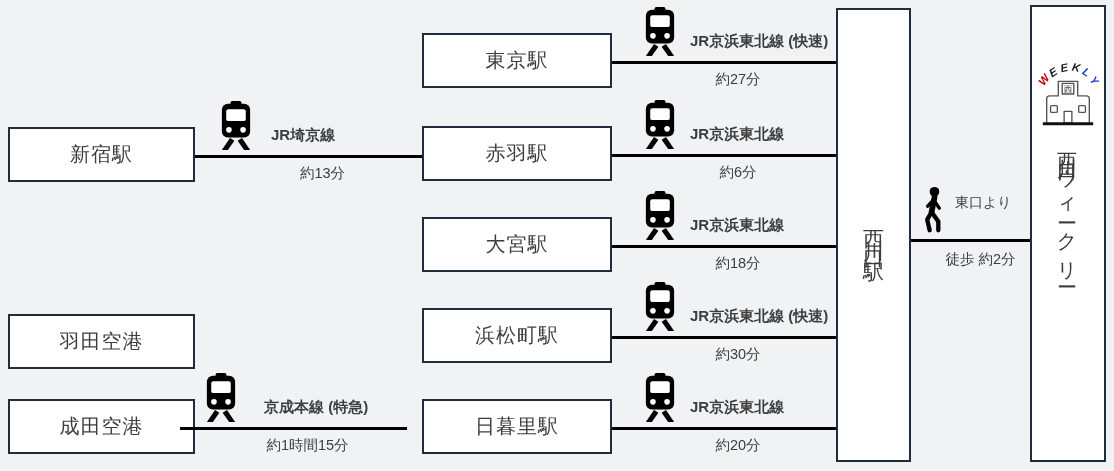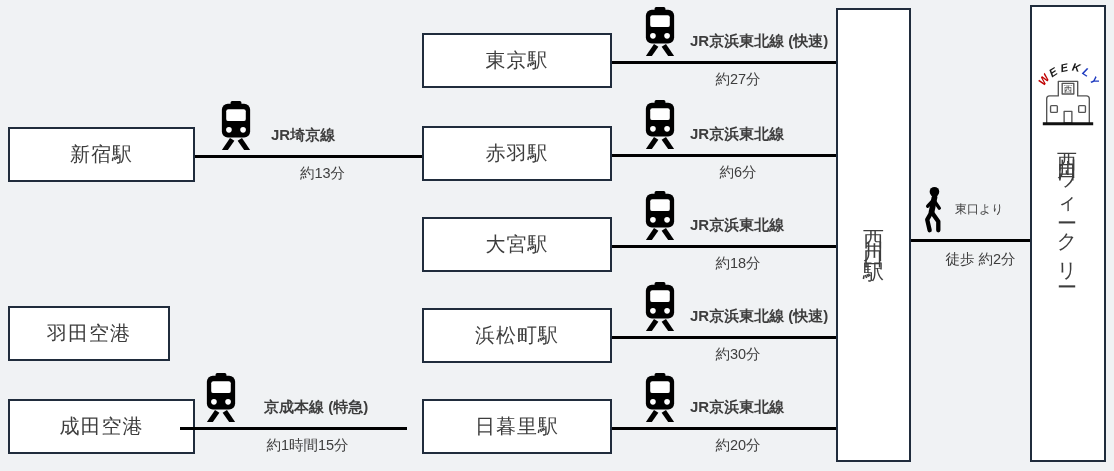--- a/index.html
+++ b/index.html
@@ -18,21 +18,21 @@
     font-size:20px; letter-spacing:1px;
   }
   .route { position:absolute; height:96px; }
   .route .rline { position:absolute; left:0; right:0; top:60px; height:3px; background:var(--route-line,#000); }
   .route .train { position:absolute; top:6px; width:38px; height:50px; color:var(--route-line,#000); }
   .route .line-label { position:absolute; top:31px; font-size:15px; white-space:nowrap;font-weight:bold; }
   .route .duration { position:absolute; top:69px; left:14px; right:-14px; text-align:center; font-size:14.5px; white-space:nowrap; }
   .walk { position:absolute; height:100px; }
   .walk .rline { position:absolute; left:0; right:0; top:61px; height:3px; background:var(--route-line,#000); }
   .walk .walker { position:absolute; left:9px; top:8px; width:27px; height:50px; color:var(--route-line,#000); }
-  .walk .line-label { position:absolute; left:44px; top:23px; font-size:12px; white-space:nowrap; }
+  .walk .line-label { position:absolute; left:44px; top:16px; font-size:14px; white-space:nowrap; }
   .walk .duration { position:absolute; top:72px; left:10px; right:-10px; text-align:center; font-size:14.5px; white-space:nowrap; }
   .vbox {
     position:absolute; background:#fff;
     border:2px solid var(--box-border,#202c3c);
     box-sizing:border-box;
   }
   .hub-box { display:flex; align-items:center; justify-content:center; }
   .vtext {
     writing-mode:vertical-rl; text-orientation:mixed;
     font-size:21px; letter-spacing:11px; white-space:nowrap;
@@ -68,21 +68,21 @@
       <path d="M11 27 L6.5 35 L9 46" stroke="currentColor" stroke-width="4.5" stroke-linecap="round" stroke-linejoin="round" fill="none"></path>
     </symbol>
   </defs>
 </svg>
 
 <div class="canvas">
 
   <div class="station-box" style="left:8px;top:127px;width:187px;height:55px;">
     <span>新宿駅</span>
   </div>
-  <div class="station-box" style="left:8px;top:306px;width:162px;height:55px;">
+  <div class="station-box" style="left:8px;top:314px;width:187px;height:55px;">
     <span>羽田空港</span>
   </div>
   <div class="station-box" style="left:8px;top:399px;width:187px;height:55px;">
     <span>成田空港</span>
   </div>
 
   <div class="station-box" style="left:422px;top:33px;width:190px;height:55px;">
     <span>東京駅</span>
   </div>
   <div class="station-box" style="left:422px;top:126px;width:190px;height:55px;">

